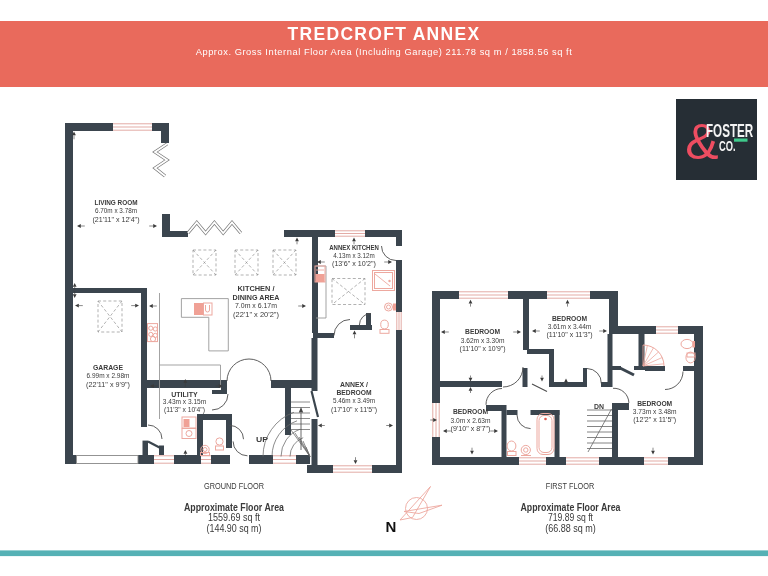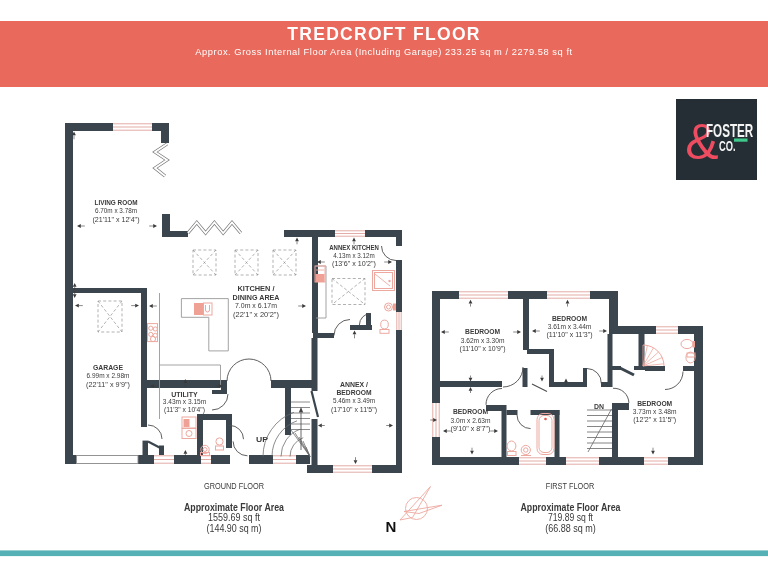--- a/index.html
+++ b/index.html
@@ -3,22 +3,22 @@
 html,body{margin:0;padding:0;width:768px;height:576px;background:#fff;overflow:hidden}
 body{font-family:"Liberation Sans",sans-serif;position:relative}
 .hdr{position:absolute;left:0;top:21px;width:768px;height:66px;background:#e96a5c;color:#fff;text-align:center}
 .hdr h1{margin:2.5px 0 0;font-size:17.5px;letter-spacing:1.3px}
 .hdr .s1{margin:2px 0 0;font-size:9.3px;letter-spacing:.55px}
 .hdr .s2{margin:2px 0 0;font-size:11.5px;letter-spacing:.6px}
 svg{position:absolute;left:0;top:0}
 svg text{font-family:"Liberation Sans",sans-serif}
 </style></head><body>
 <div class="hdr">
-<h1>TREDCROFT FLOOR</h1>
-<div class="s1">Approx. Gross Internal Floor Area (Including Garage) 233.25 sq m / 2279.58 sq ft</div>
+<h1>TREDCROFT ANNEX</h1>
+<div class="s1">Approx. Gross Internal Floor Area (Including Garage) 211.78 sq m / 1858.56 sq ft</div>
 </div>
 <svg width="768" height="576" viewBox="0 0 768 576">
 <rect x="65" y="123" width="8" height="341" fill="#3b454e"></rect>
 <rect x="65" y="123" width="48" height="8" fill="#3b454e"></rect>
 <rect x="152" y="123" width="17" height="8" fill="#3b454e"></rect>
 <rect x="161" y="131" width="8" height="12" fill="#3b454e"></rect>
 <rect x="162" y="214" width="8" height="23" fill="#3b454e"></rect>
 <rect x="162" y="231" width="26" height="6" fill="#3b454e"></rect>
 <rect x="284" y="230" width="51" height="7" fill="#3b454e"></rect>
 <rect x="365" y="230" width="37" height="7" fill="#3b454e"></rect>

